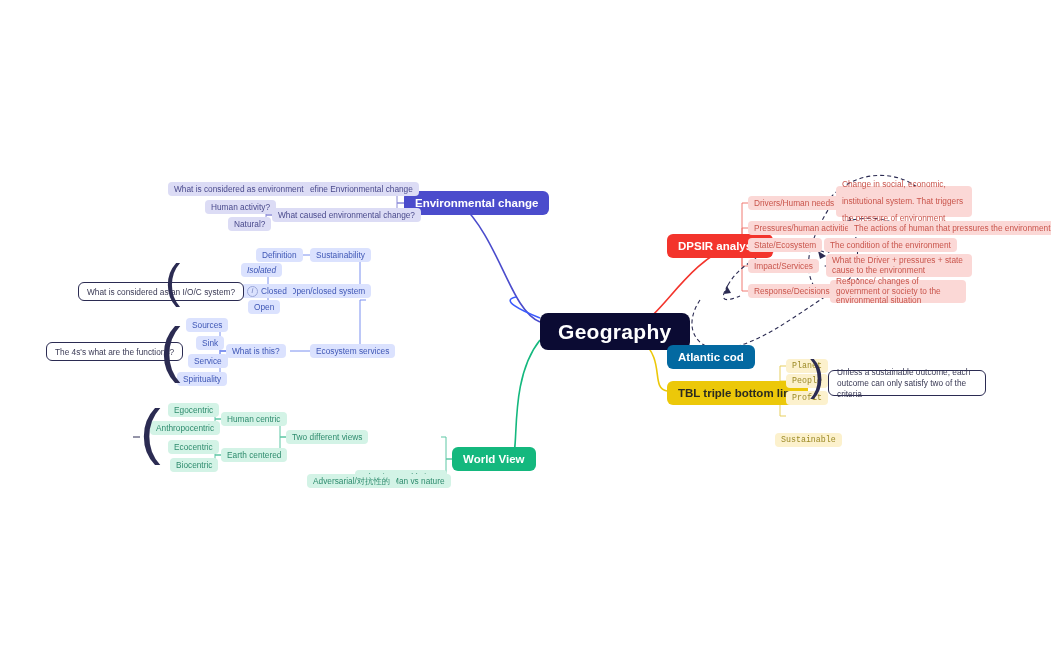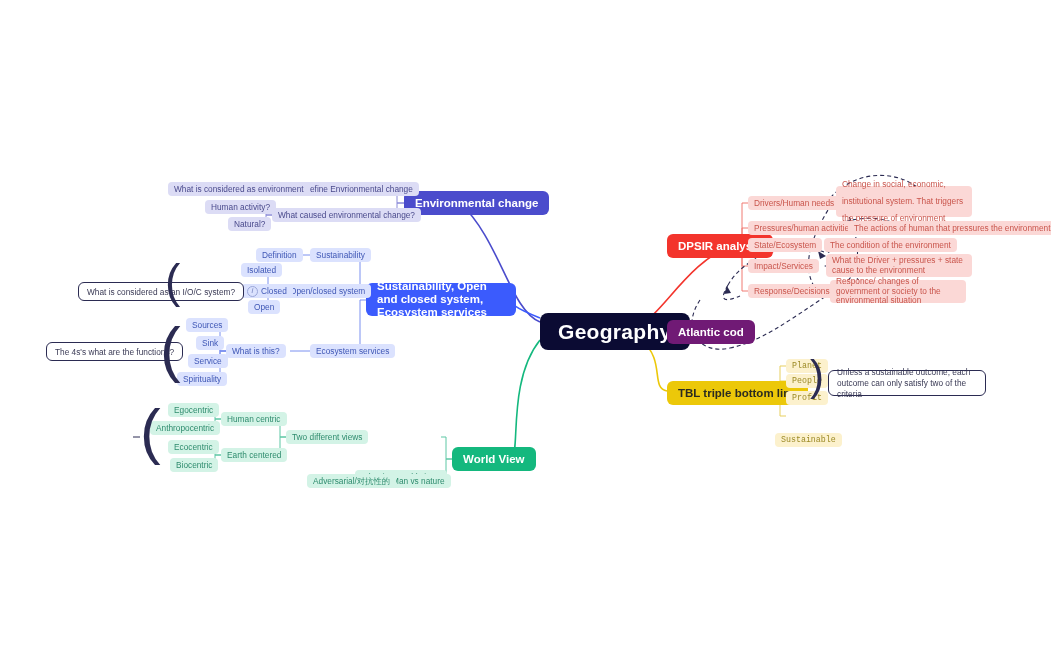--- a/index.html
+++ b/index.html
@@ -42,21 +42,21 @@
     font-size:8.3px;color:#3a3a55;padding:0 8px;height:19px;
   }
   .qbox.wide2{height:26px;white-space:normal;line-height:11px;padding:4px 8px;
               align-items:center;}
 
   
   .c-indigo{background:#4b4ccc;}
   .c-blue  {background:#3b5bfd;}
   .c-green {background:#14b87e;}
   .c-red   {background:#f3342c;}
-  .c-orange{background:#701a75;}
+  .c-orange{background:#0369a1;margin-top:25px;}
   .c-yellow{background:#ecc809;color:#2b2b20 !important;}
 
   .chip-indigo{background:#dcdcf5;color:#4a4a8c;}
   .chip-blue  {background:#dbe2fe;color:#3f57b5;}
   .chip-green {background:#d3f3e6;color:#2f8c6e;}
   .chip-red   {background:#fbd8d6;color:#c9554c;}
   .chip-yellow{background:#fcf1cd;color:#9c8a25;font-family:Liberation Mono, monospace;}
 
   .info-icon{
     width:9px;height:9px;border:1px solid #9aa6d8;border-radius:50%;
@@ -169,33 +169,30 @@
   <div class="node chip chip-indigo" style="left:272px;top:208px;">
     <span>What caused environmental change?</span>
   </div>
   <div class="node chip chip-indigo" style="left:205px;top:200px;">
     <span>Human activity?</span>
   </div>
   <div class="node chip chip-indigo" style="left:228px;top:217px;">
     <span>Natural?</span>
   </div>
 
-  <div class="node main c-blue two-line" style="left:366px;top:283px;width:150px;">
-    <span>Sustainability, Open and closed system, Ecosystem services</span>
-  </div>
   <div class="node chip chip-blue" style="left:310px;top:248px;">
     <span>Sustainability</span>
   </div>
   <div class="node chip chip-blue" style="left:256px;top:248px;">
     <span>Definition</span>
   </div>
   <div class="node chip chip-blue" style="left:284px;top:284px;">
     <span>Open/closed system</span>
   </div>
-  <div class="node chip chip-blue" style="left:241px;top:263px;">
+  <div class="node chip chip-blue" style="left:241px;top:263px;font-style:italic;">
     <span>Isolated</span>
   </div>
   <div class="node chip chip-blue" style="left:241px;top:284px;">
     <span class="info-icon">i</span>
     <span>Closed</span>
   </div>
   <div class="node chip chip-blue" style="left:248px;top:300px;">
     <span>Open</span>
   </div>
   <div class="node qbox" style="left:78px;top:282px;">

